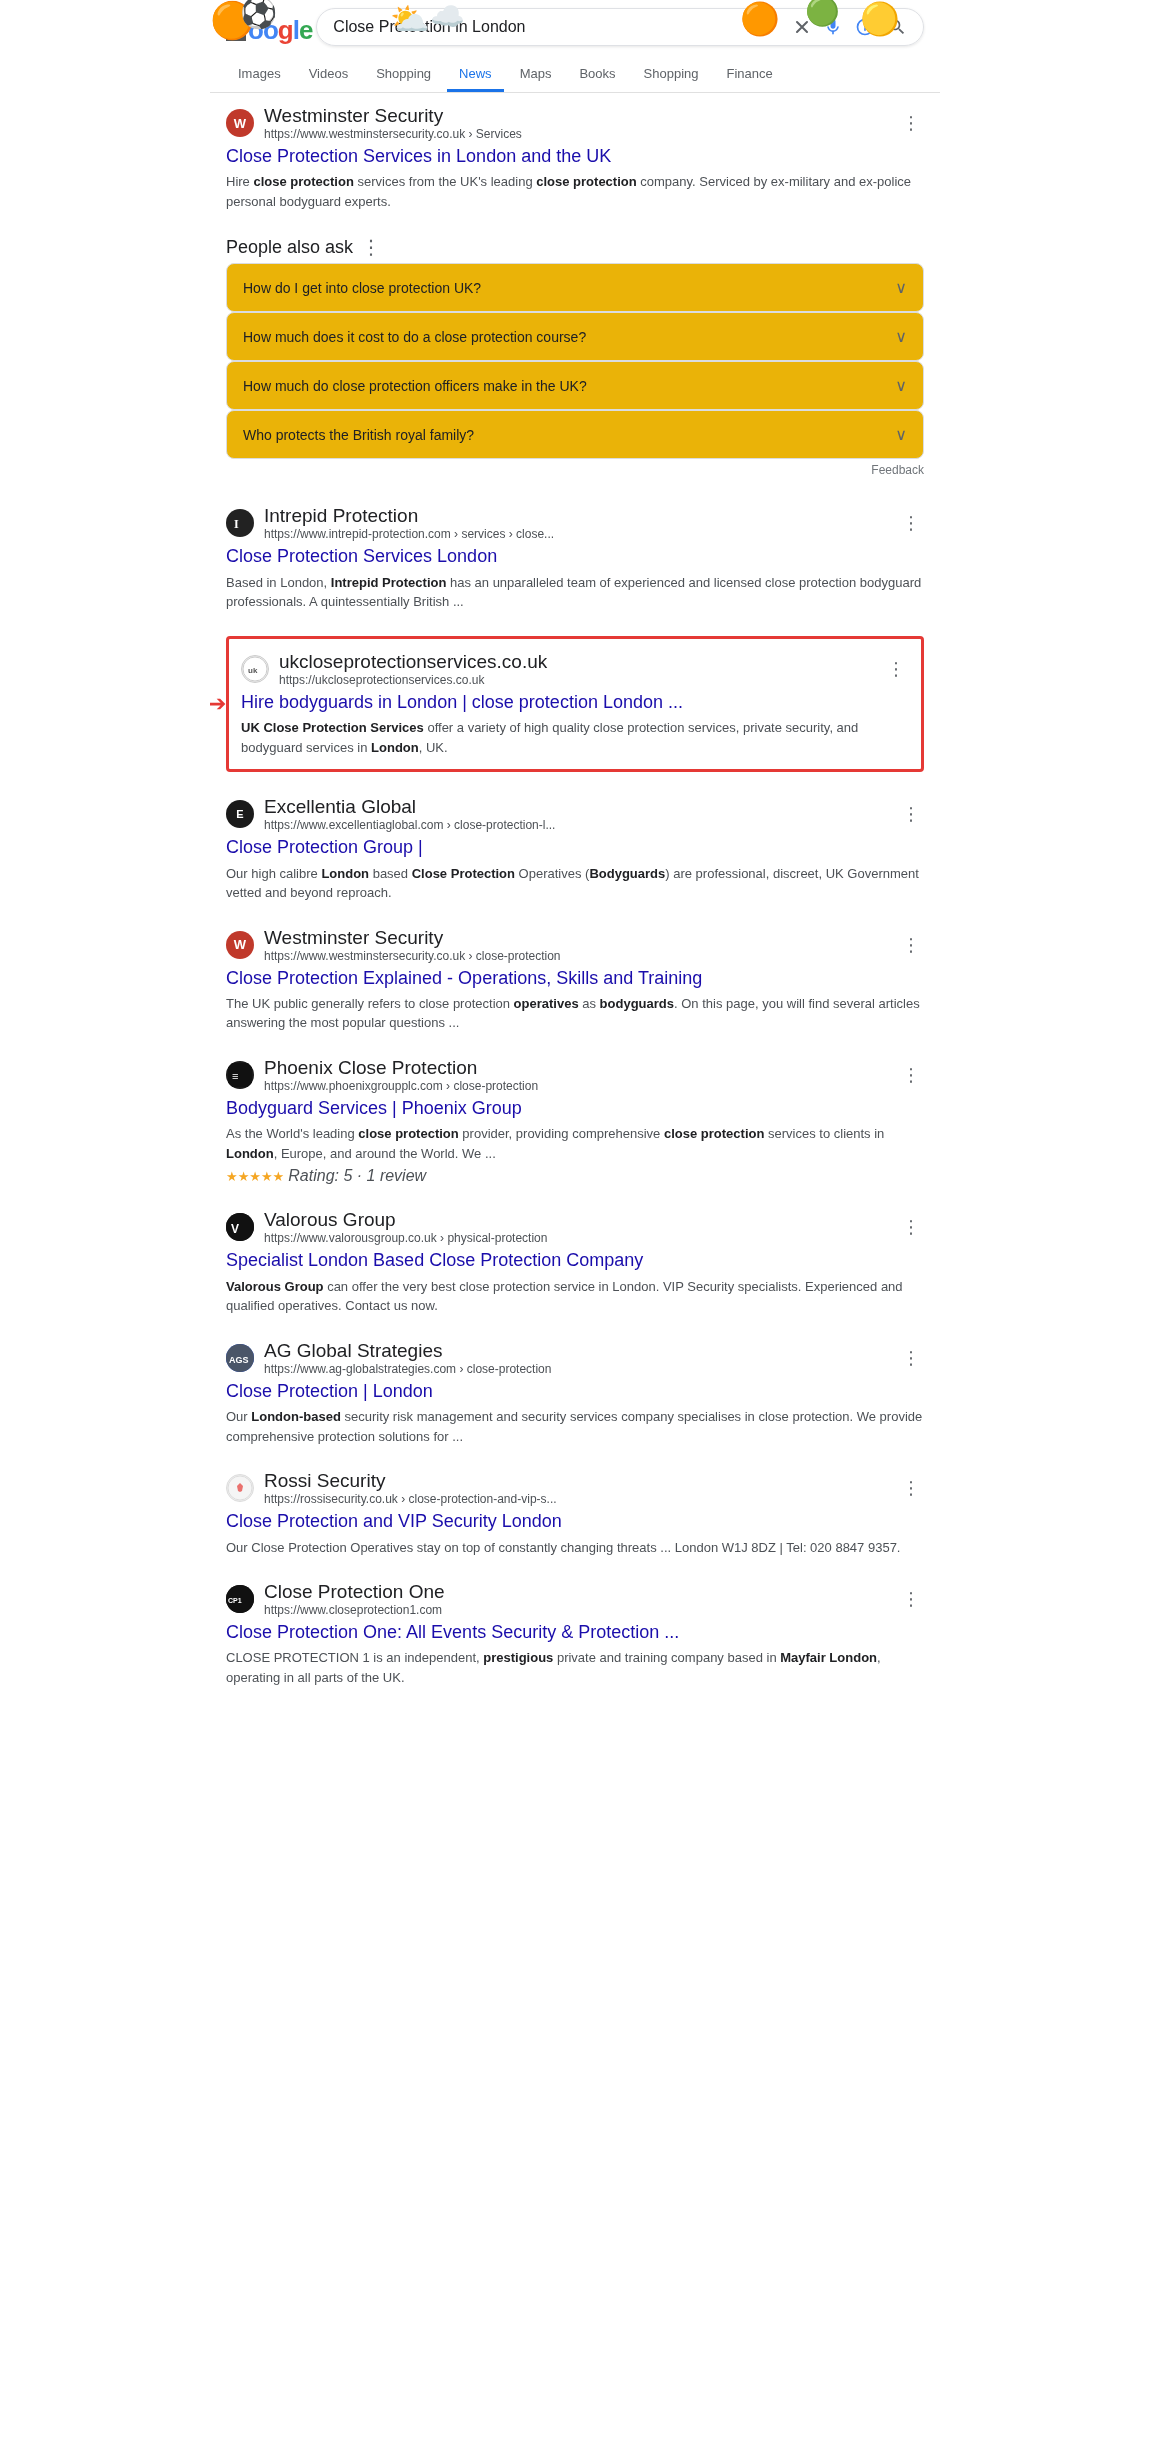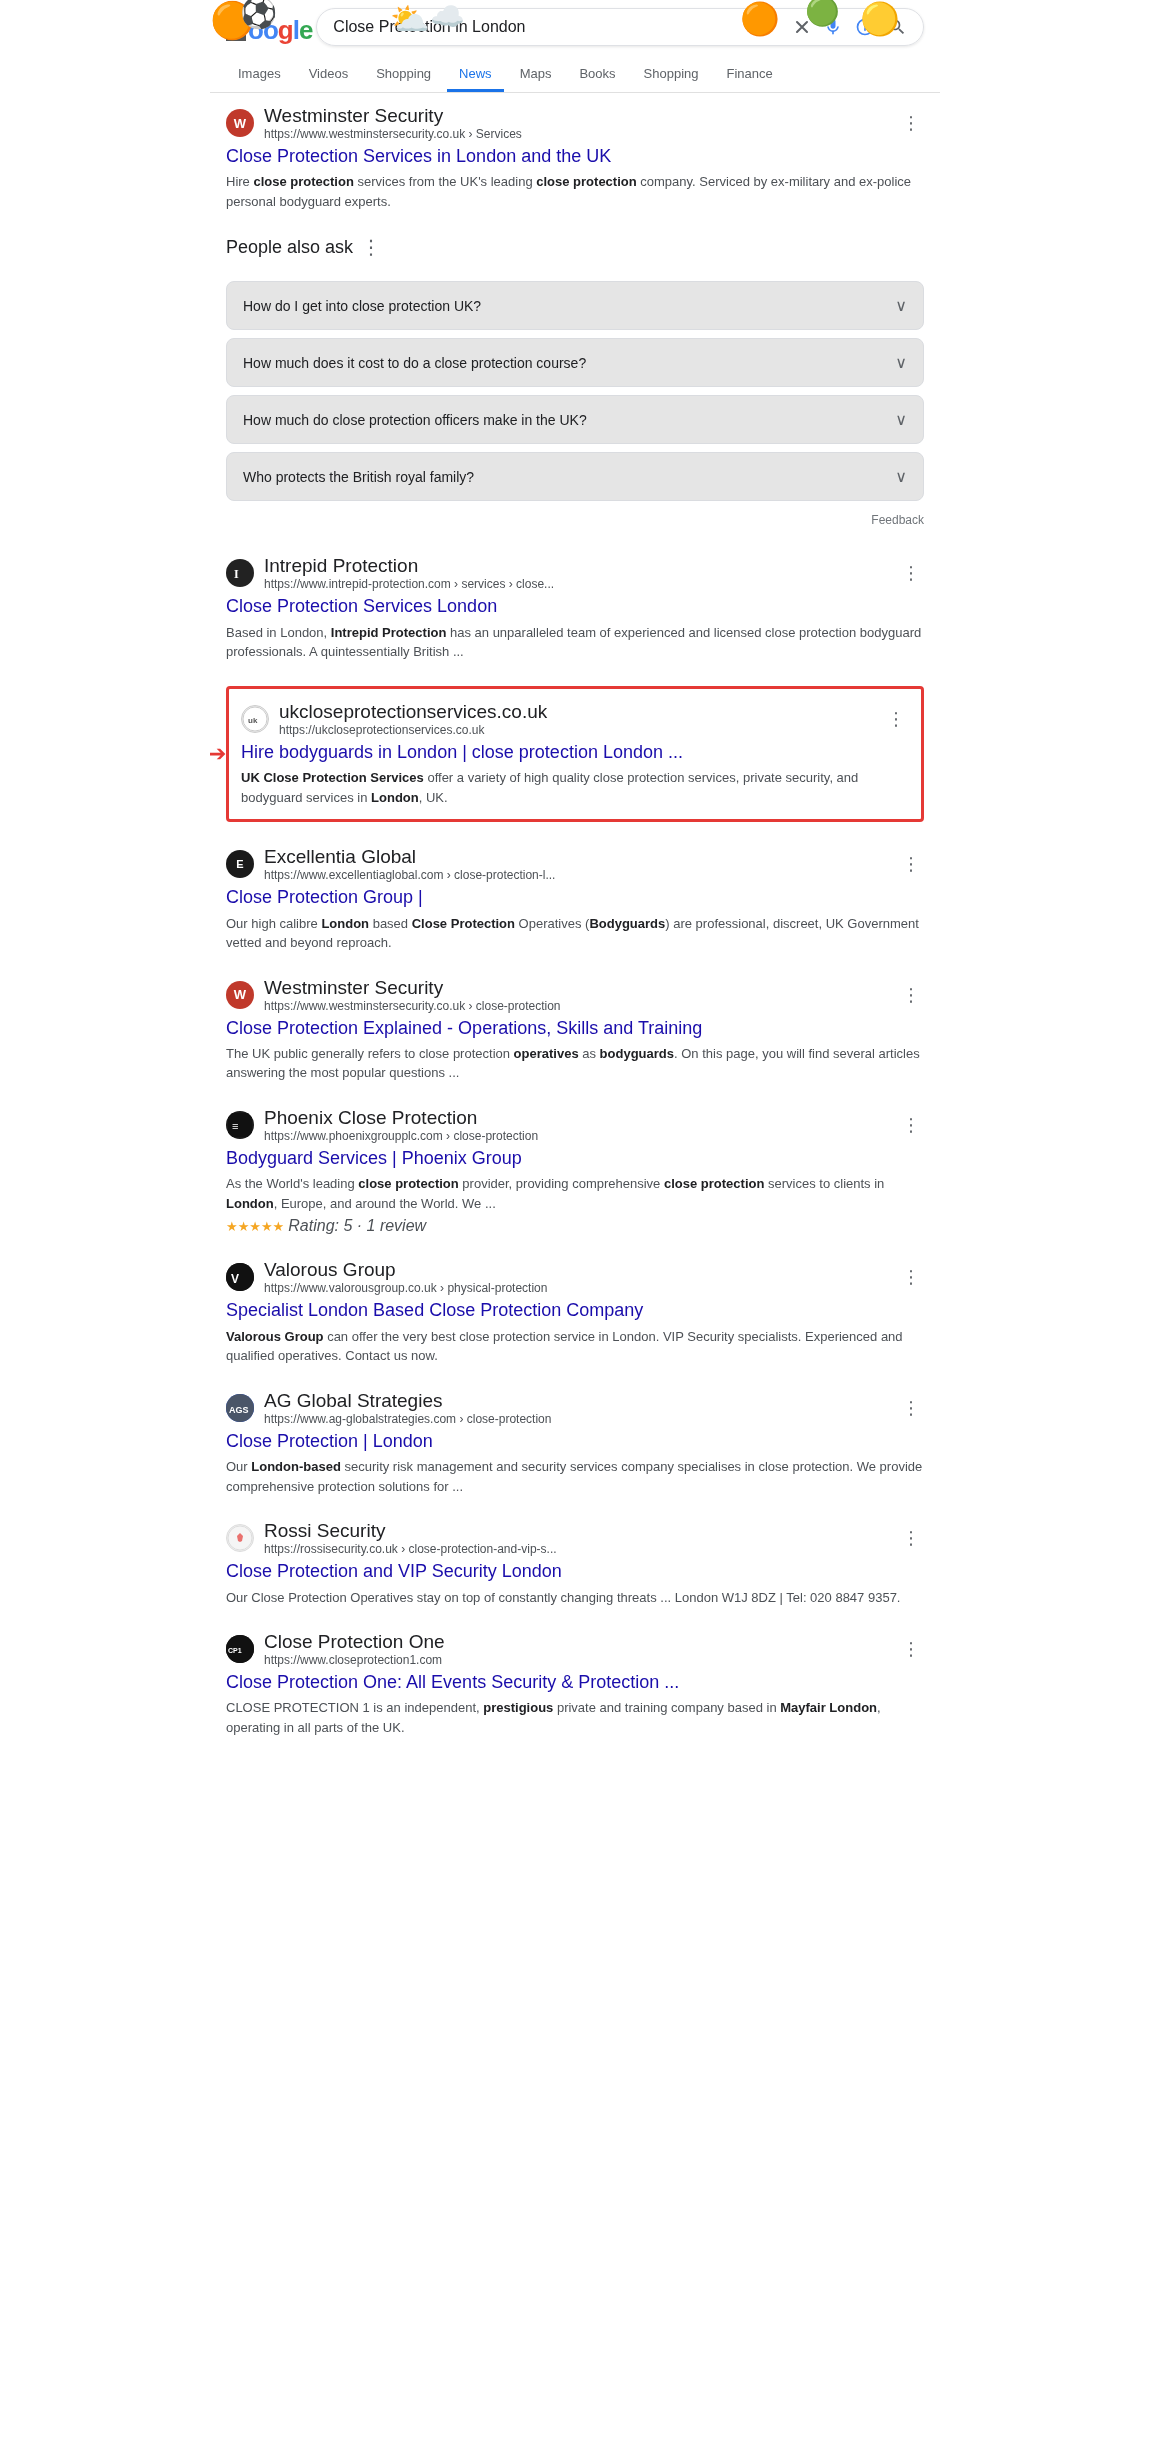--- a/index.html
+++ b/index.html
@@ -156,38 +156,38 @@
     
     .paa-section {
       margin-bottom: 24px;
     }
     .paa-header {
       display: flex;
       align-items: center;
       gap: 8px;
       font-size: 18px;
       font-weight: 500;
-      margin-bottom: 22px;
+      margin-bottom: 4px;
       color: #202124;
     }
     .paa-dots {
       color: #5f6368;
       font-size: 20px;
       cursor: pointer;
     }
     .paa-item {
       border: 1px solid #dadce0;
       border-radius: 8px;
-      margin-bottom: 8px;
+      margin-bottom: 0;
       padding: 14px 16px;
       display: flex;
       justify-content: space-between;
       align-items: center;
       cursor: pointer;
-      background: #e5e5e5;
+      background: #eab308;
     }
     .paa-question {
       font-size: 14px;
       color: #202124;
     }
     .paa-chevron {
       color: #5f6368;
       font-size: 16px;
     }
     .feedback-link {

